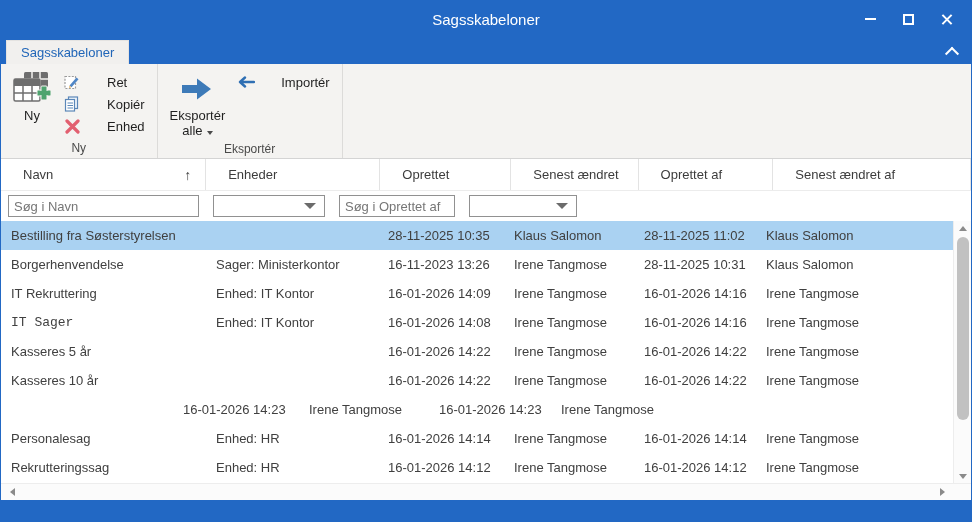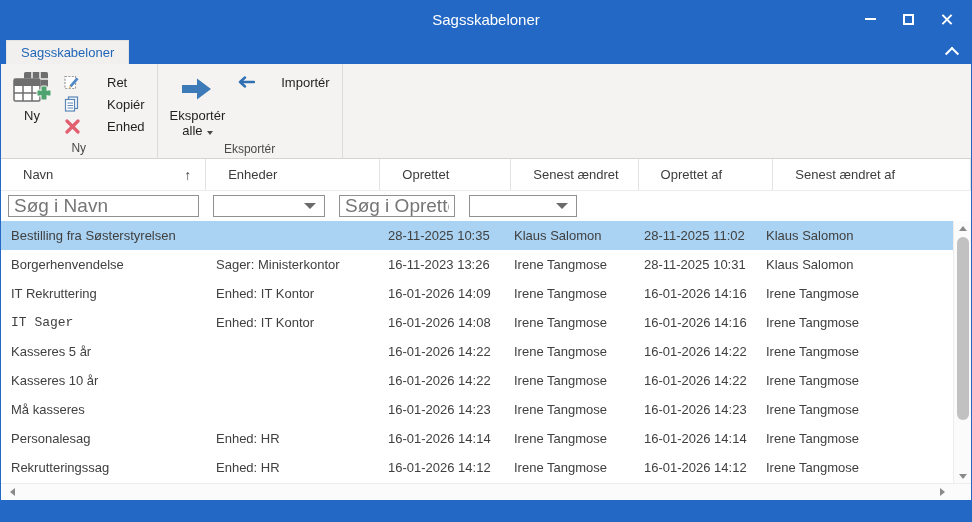--- a/index.html
+++ b/index.html
@@ -38,21 +38,21 @@
   .smallbtn .sicon { width:18px; height:16px; display:flex; align-items:center; justify-content:center; margin-right:5px; }
   .caret-down { display:inline-block; width:0; height:0; border-left:3px solid transparent; border-right:3px solid transparent; border-top:4px solid #4a4a4a; margin-left:4px; }
 
   
   .grid { flex:1; background:#fff; display:flex; flex-direction:column; overflow:hidden; position:relative; }
   .hdr-row { height:32px; flex:0 0 32px; display:flex; border-bottom:1px solid #ececec; }
   .hdr-cell { display:flex; align-items:center; padding-left:10px; color:#3c3c3c; border-right:1px solid #e3e3e3; position:relative;margin-left:12px; }
   .sort-arrow { position:absolute; right:14px; font-size:14px; color:#3c3c3c; }
   .flt-row { height:30px; flex:0 0 30px; display:flex; align-items:center; }
   .flt-cell { display:flex; align-items:center; padding:0 7px; }
-  .flt-input { width:100%; height:22px; border:1px solid #919191; background:#fff; font-family:"Liberation Sans",sans-serif; font-size:19px; padding:0 5px; color:#1f1f1f; }
+  .flt-input { width:100%; height:22px; border:1px solid #919191; background:#fff; font-family:"Liberation Sans",sans-serif; font-size:13px; padding:0 5px; color:#1f1f1f; }
   .flt-input::placeholder { color:#767676; opacity:1; }
   .flt-drop { width:100%; height:22px; border:1px solid #919191; background:#fff; display:flex; align-items:center; justify-content:flex-end; padding-right:8px; }
   .drop-arrow { width:0; height:0; border-left:6px solid transparent; border-right:6px solid transparent; border-top:6px solid #6b6b6b; }
   .rows-area { flex:1; position:relative; overflow:hidden; }
   .t-row { height:29px; display:flex; align-items:center; }
   .t-row.selected { background:#aad2f2; }
   .t-cell { padding-left:10px; color:#404040; white-space:nowrap; overflow:hidden; }
 
   
   .vscroll { position:absolute; top:0; right:0; bottom:0; width:18px; background:#fbfbfb; border-left:1px solid #ededed; display:flex; flex-direction:column; align-items:center; }
@@ -278,21 +278,20 @@
           </div>
           <div class="t-row">
             <div class="t-cell" style="width: 205px;">Kasseres 10 år</div>
             <div class="t-cell" style="width: 172px;"></div>
             <div class="t-cell" style="width: 126px;">16-01-2026 14:22</div>
             <div class="t-cell" style="width: 130px;">Irene Tangmose</div>
             <div class="t-cell" style="width: 122px;">16-01-2026 14:22</div>
             <div class="t-cell" style="width: 197px;">Irene Tangmose</div>
           </div>
           <div class="t-row">
-            <div class="t-cell" style="width: 205px;">Må kasseres</div>
             <div class="t-cell" style="width: 172px;"></div>
             <div class="t-cell" style="width: 126px;">16-01-2026 14:23</div>
             <div class="t-cell" style="width: 130px;">Irene Tangmose</div>
             <div class="t-cell" style="width: 122px;">16-01-2026 14:23</div>
             <div class="t-cell" style="width: 197px;">Irene Tangmose</div>
           </div>
           <div class="t-row">
             <div class="t-cell" style="width: 205px;">Personalesag</div>
             <div class="t-cell" style="width: 172px;">Enhed: HR</div>
             <div class="t-cell" style="width: 126px;">16-01-2026 14:14</div>

